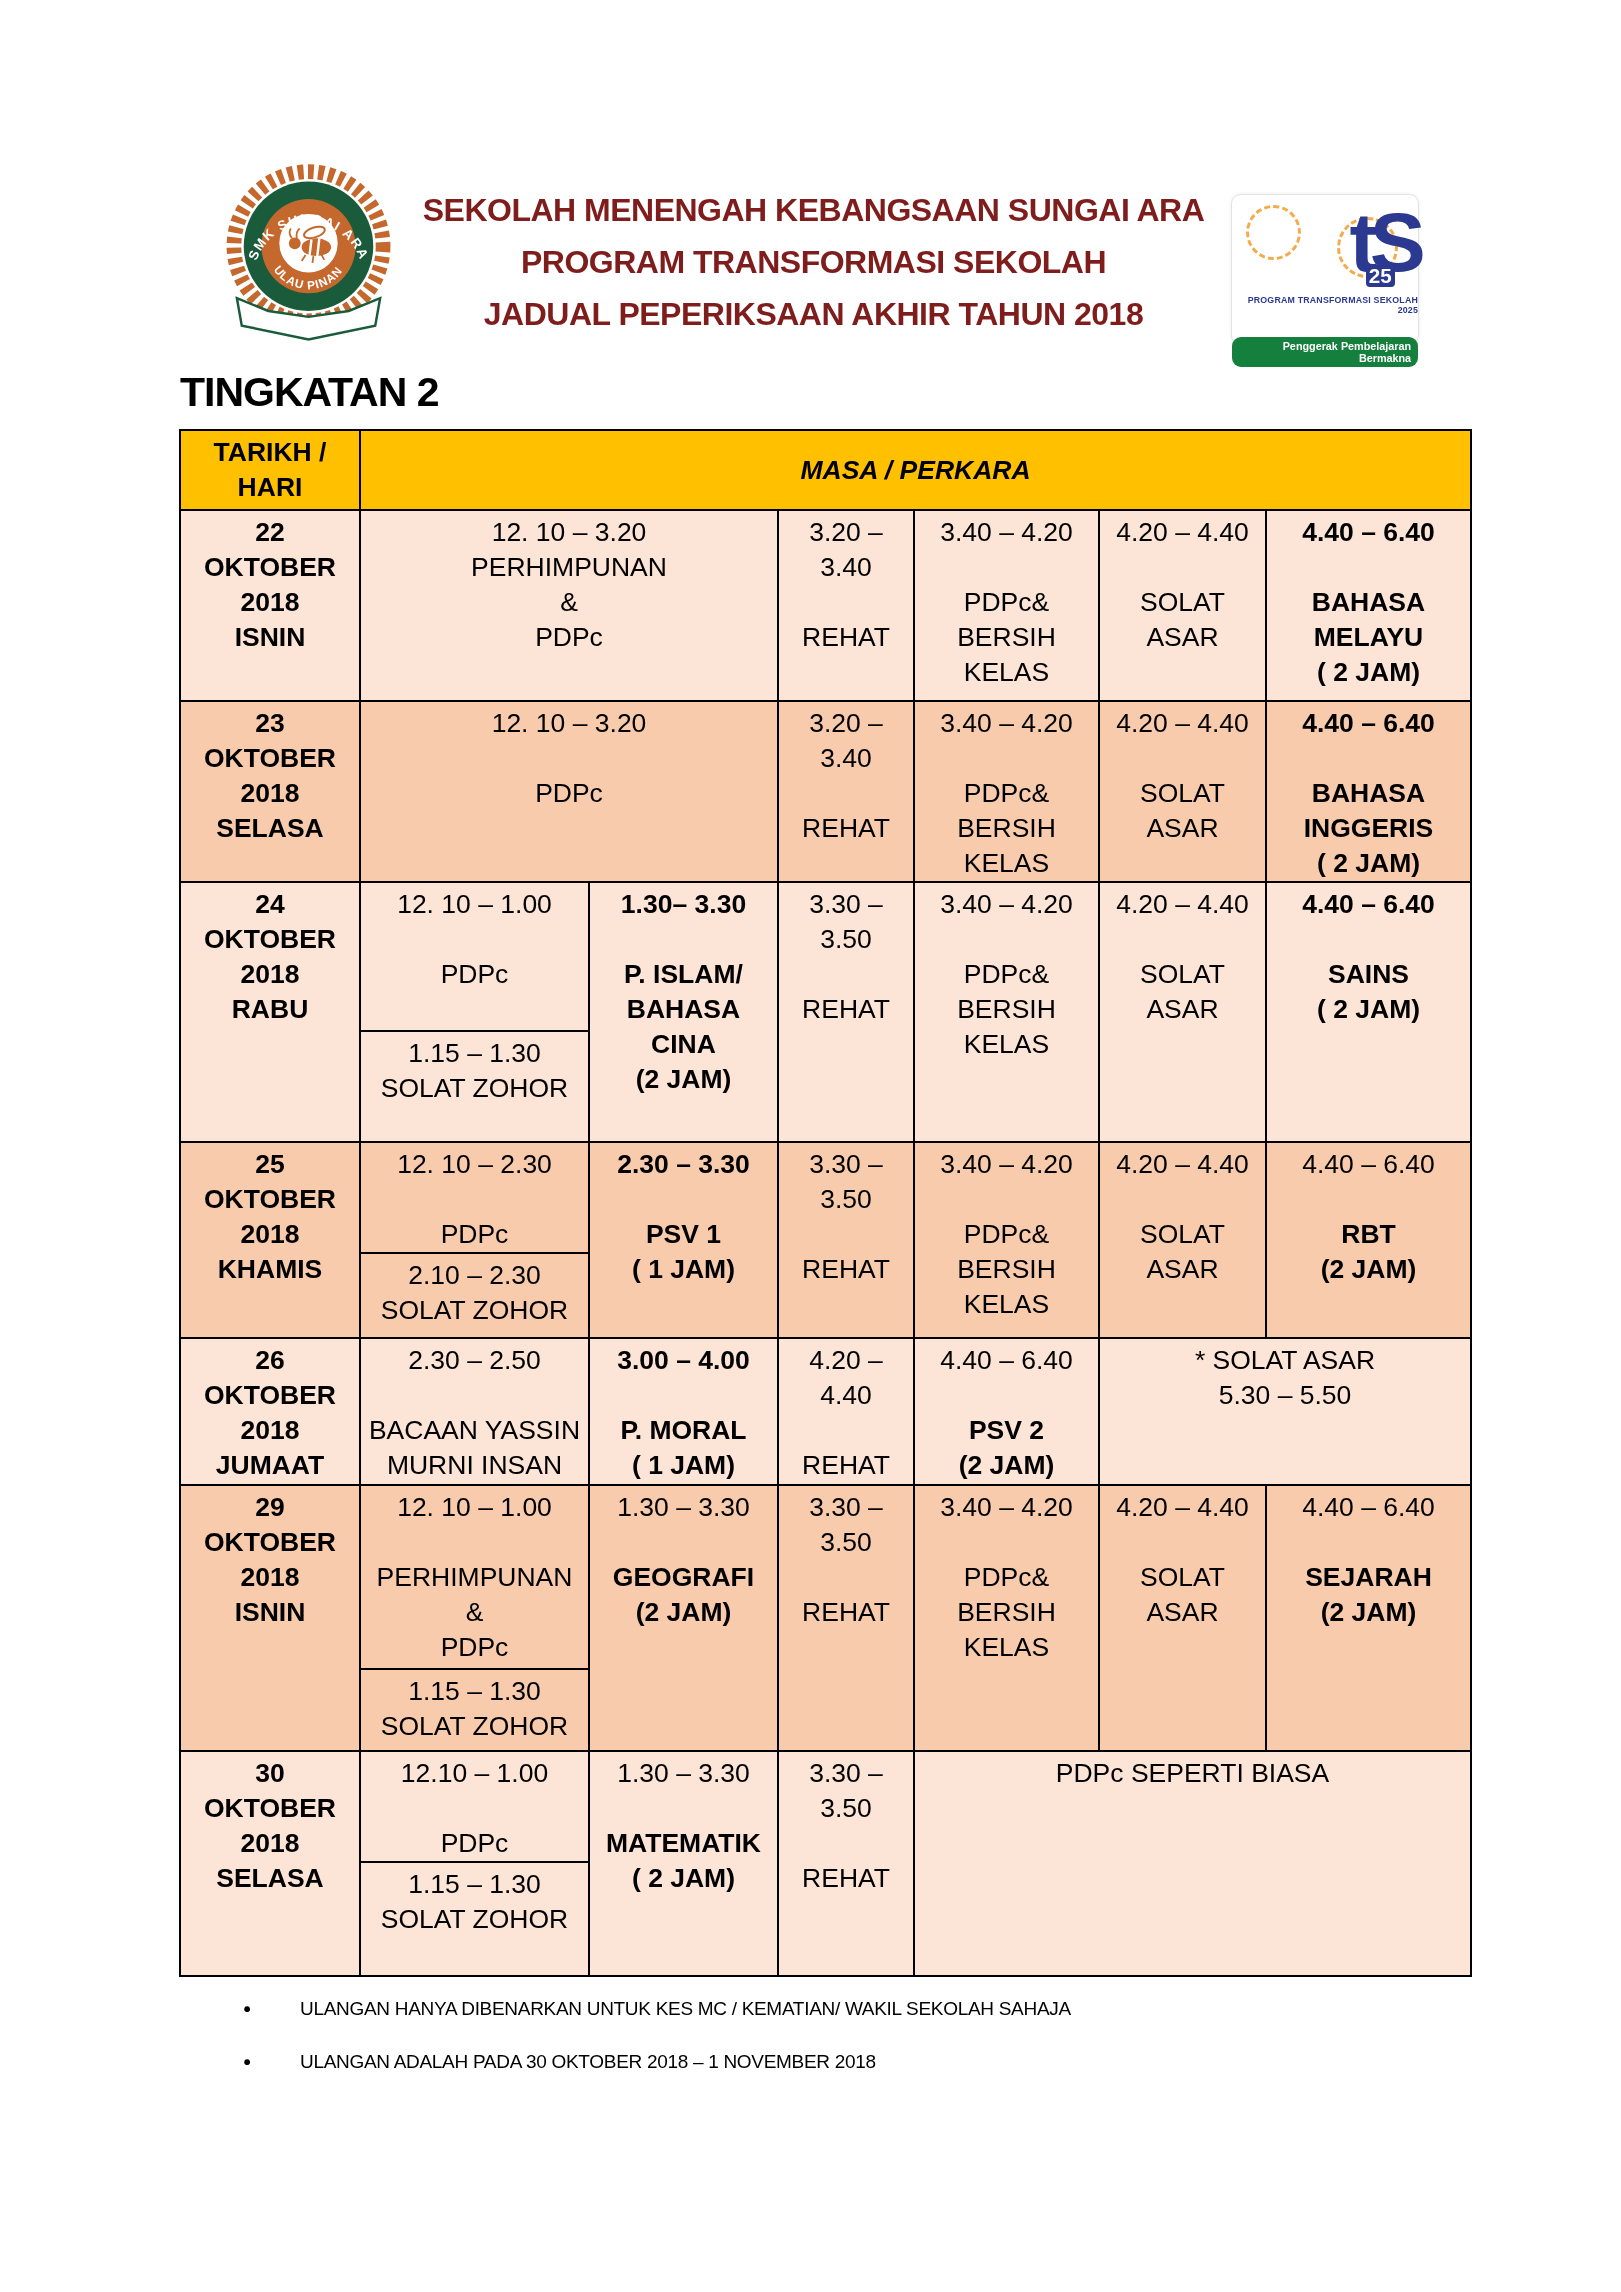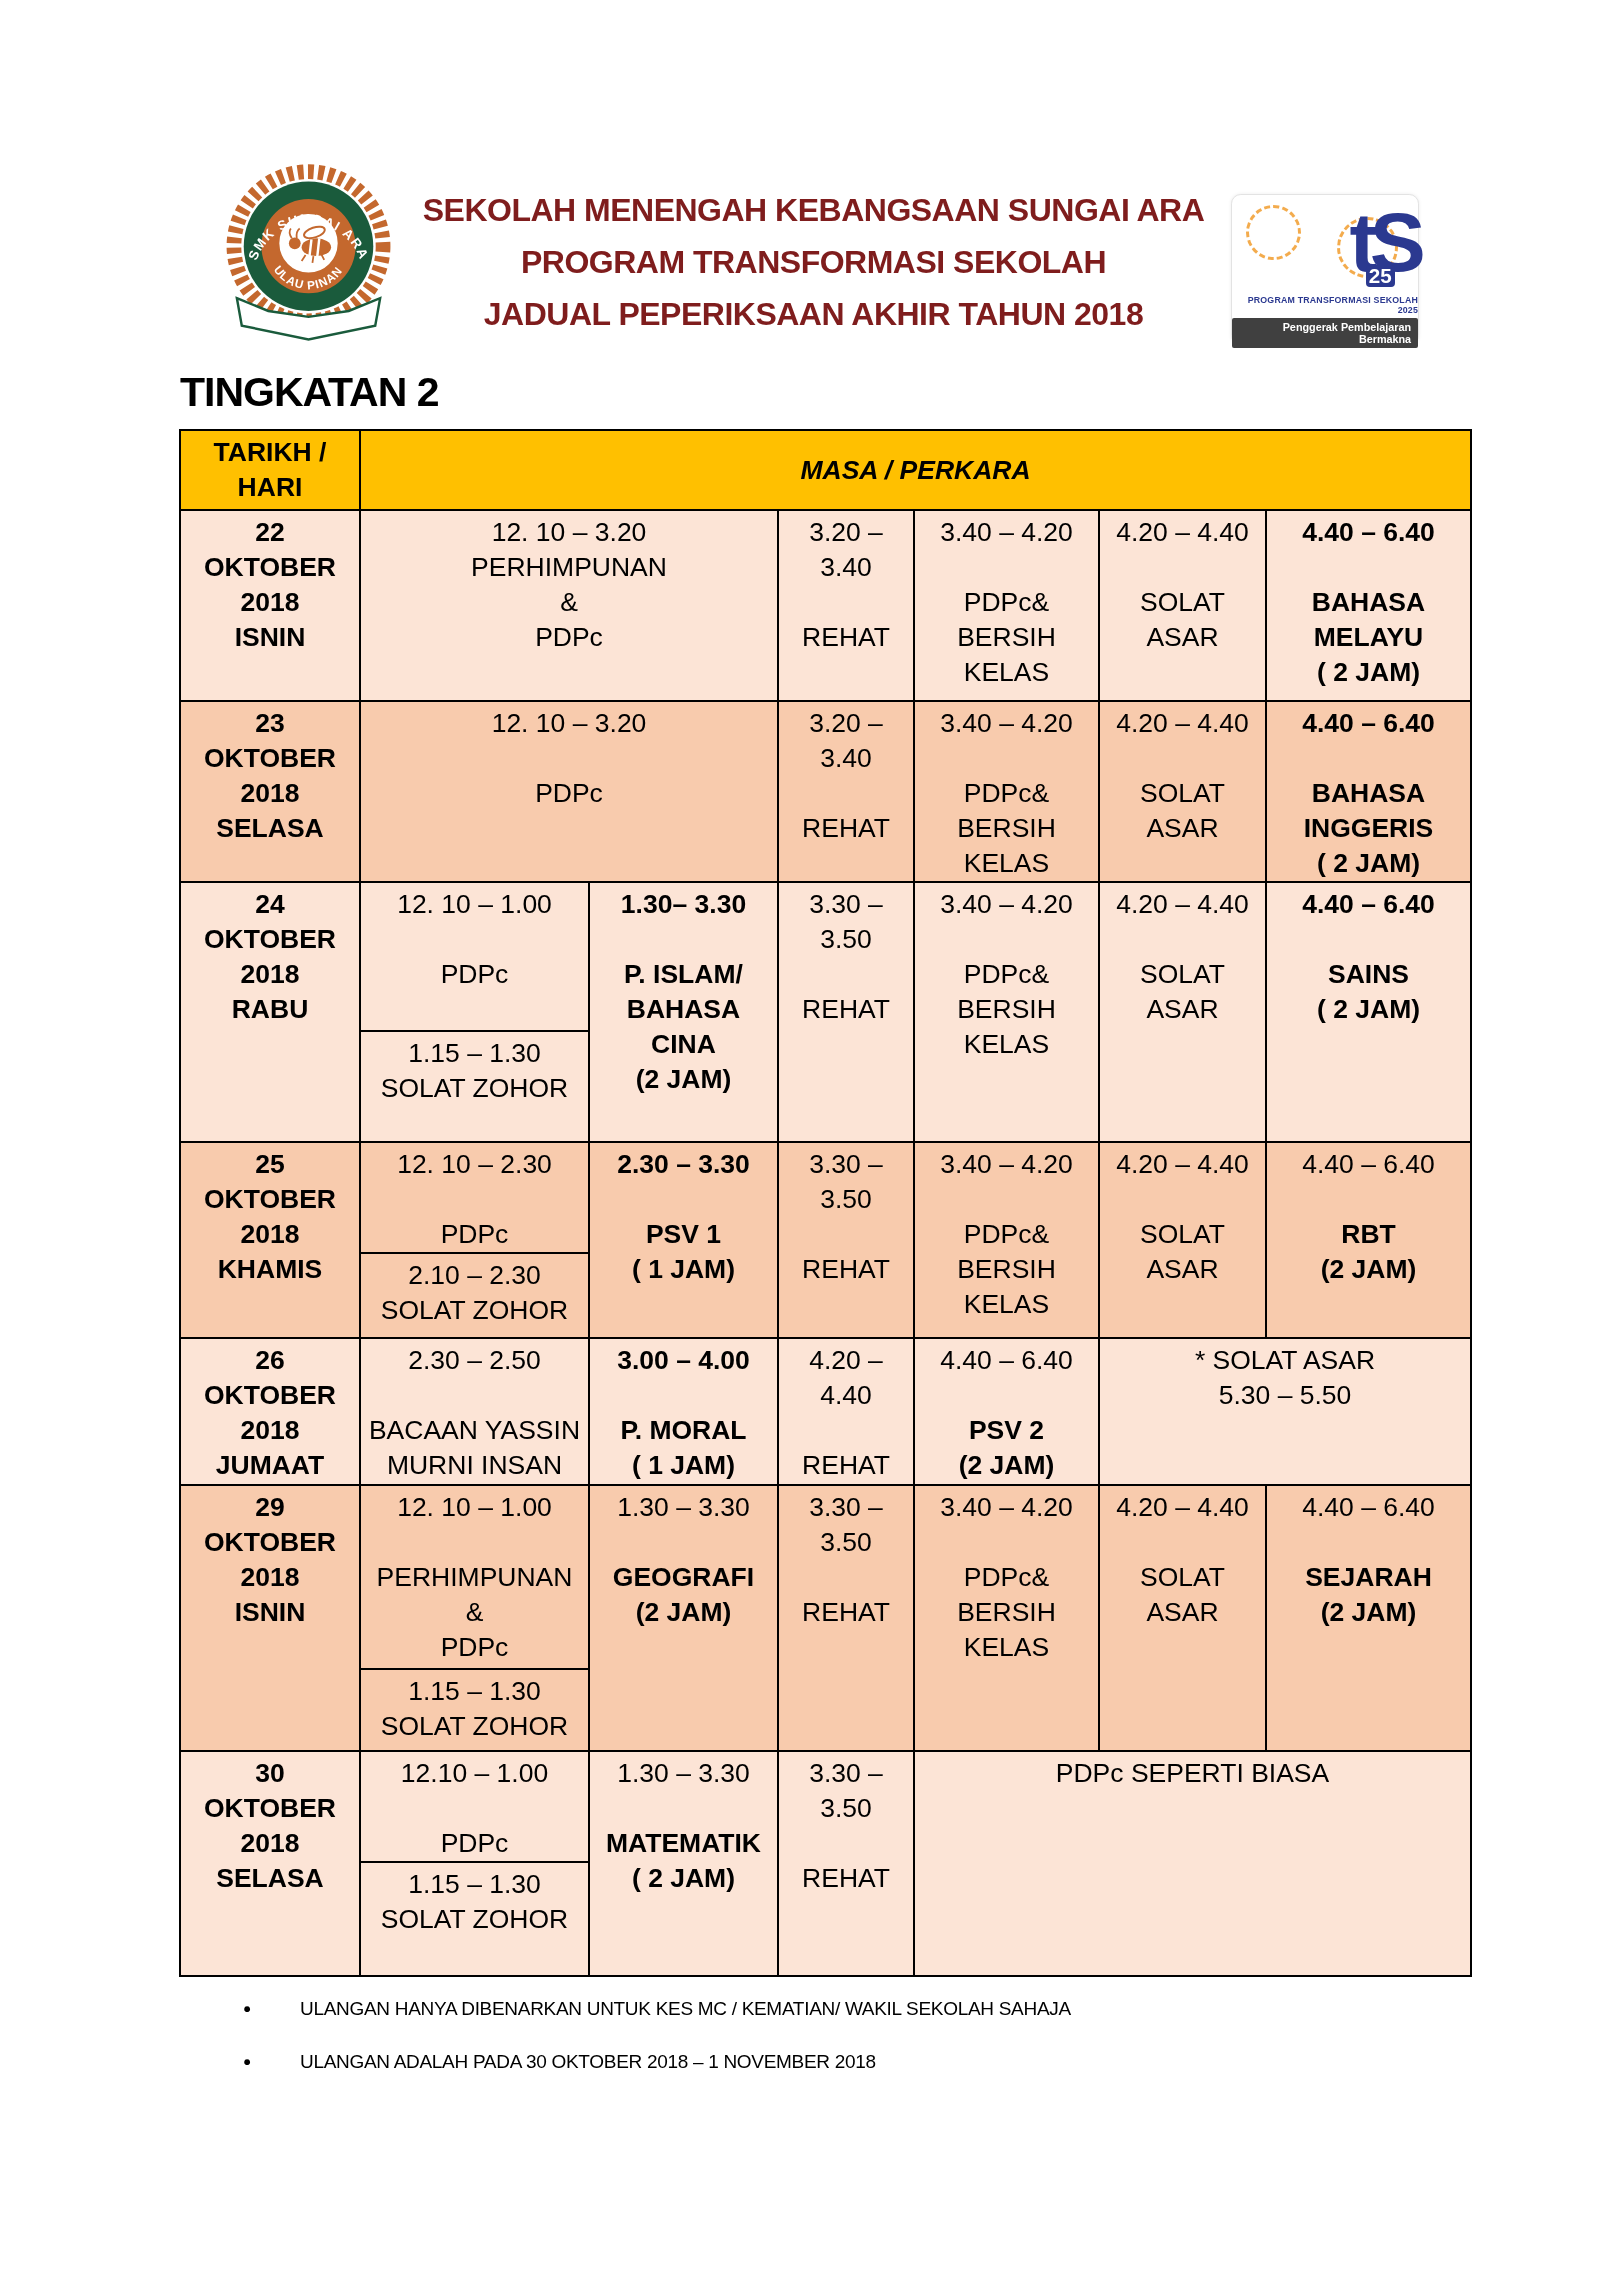--- a/index.html
+++ b/index.html
@@ -17,22 +17,22 @@
               box-shadow:0 0 3.9px rgba(0,0,0,0.08); text-align:right; padding-top:2px; }
   .pts-mono { position:relative; height:94px; }
   .pts-ring { position:absolute; border:3.9px dashed #F2A33A; border-radius:50%; opacity:.9; }
   .pts-ring.r1 { left:13.7px; top:7.8px; width:55px; height:55px; }
   .pts-ring.r2 { right:19.6px; top:19.6px; width:61px; height:61px; }
   .pts-ts { position:relative; z-index:1; font-weight:bold; font-size:84px; line-height:90px;
             color:#2B3990; letter-spacing:-7.8px; }
   .pts-25 { position:absolute; z-index:2; right:23.5px; bottom:3.9px; background:#2B3990; color:#fff;
             font-weight:bold; font-size:20.6px; line-height:22.5px; padding:0 2.9px; border-radius:3.9px; }
   .pts-caption { font-size:8.8px; font-weight:bold; color:#2B3990; letter-spacing:0.2px; margin-top:3.9px; }
-  .pts-tagline { display:inline-block; background:#404040; color:#fff; font-size:10.8px; font-weight:bold;
-                 padding:2.9px 6.9px; margin-top:3px; border-radius:2px; }
+  .pts-tagline { display:inline-block; background:#15803d; color:#fff; font-size:10.8px; font-weight:bold;
+                 padding:2.9px 6.9px; margin-top:22px; border-radius:9px; }
 
   .section-title { position:absolute; left:180px; top:369px; font-size:41px; font-weight:bold;
                    letter-spacing:-1px; color:#000; }
 
   
   table.tt { position:absolute; left:179px; top:429px; width:1292px;
              border-collapse:collapse; table-layout:fixed; border:2.9px solid #000; }
   table.tt td { border:2px solid #000; vertical-align:top; text-align:center;
                 font-size:26.5px; line-height:35px; color:#000; padding:3.9px 2px 0 2px; overflow:hidden; }
   tr.hrow td { background:#FFC000; border-bottom:2.9px solid #000; vertical-align:middle; padding-top:0; }

